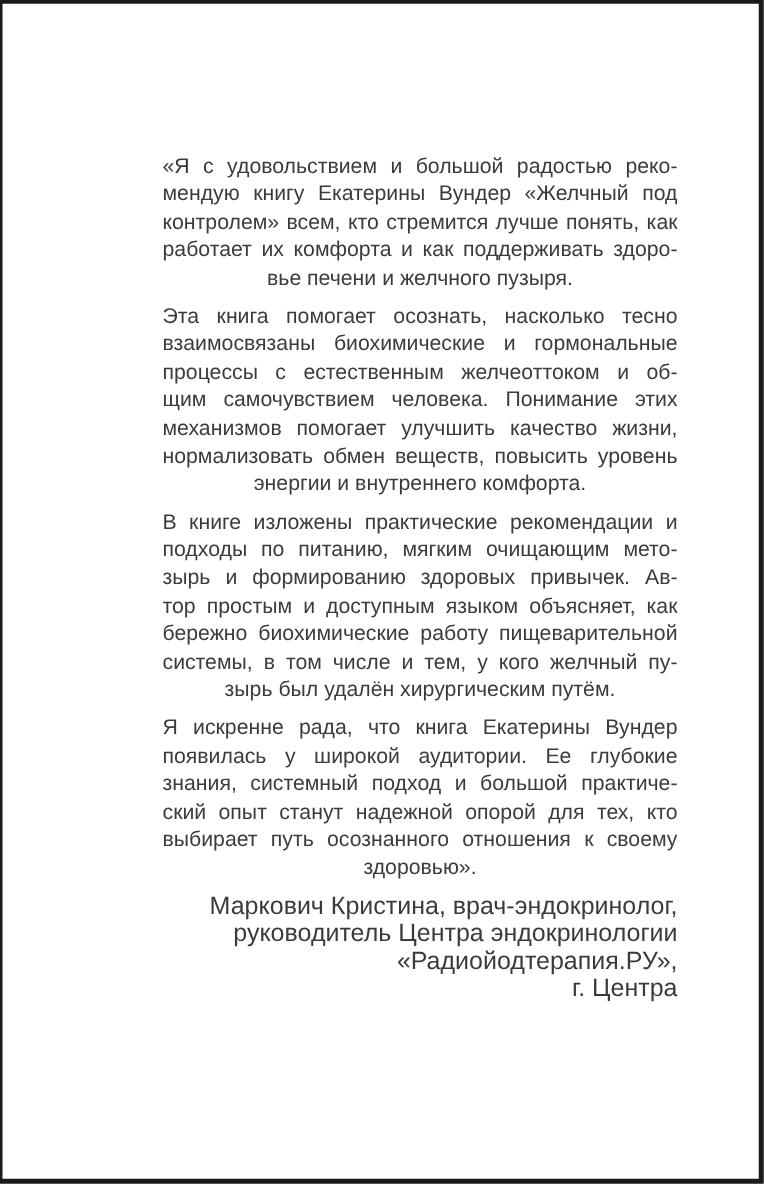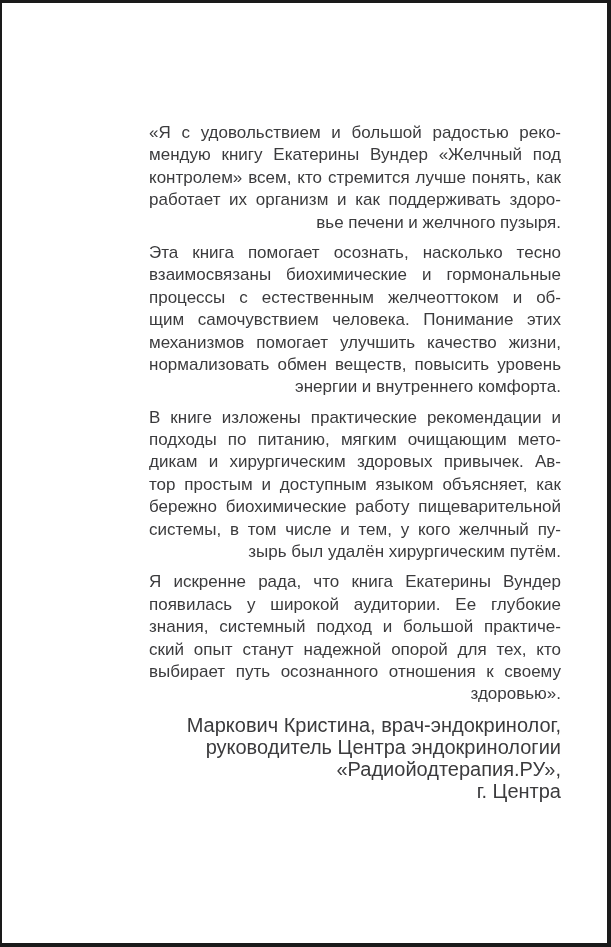--- a/index.html
+++ b/index.html
@@ -18,21 +18,21 @@
     position: absolute;
     inset: 0;
     box-sizing: border-box;
     border-style: solid;
     border-color: #1a1a1a;
     border-width: 3px 4px 4px 2px;
     pointer-events: none;
   }
   .text-column {
     position: absolute;
-    left: 149px;
+    left: 130px;
     top: 122px;
     width: 412px;
     color: #3b3b3d;
     font-size: 17px;
   }
   .para {
     margin: 0 0 8px 0;
   }
   
   .tl {
@@ -43,21 +43,21 @@
     white-space: normal;
   }
   
   .tl.jl::after {
     content: "";
     display: inline-block;
     width: 100%;
     height: 0;
   }
   .tl.last {
-    text-align: right;
+    text-align: center;
   }
   .attribution {
     margin-top: 4px;
     font-size: 20px;
     color: #3b3b3d;
   }
   .attr-line {
     line-height: 22px;
     text-align: right;
   }
@@ -66,36 +66,36 @@
 <body>
 
 <div class="page">
   <div class="page-border"></div>
   <div class="text-column">
     <div>
         <div class="para">
           <div class="tl jl">«Я с удовольствием и большой радостью реко-</div>
           <div class="tl jl">мендую книгу Екатерины Вундер «Желчный под</div>
           <div class="tl jl">контролем» всем, кто стремится лучше понять, как</div>
-          <div class="tl jl">работает их организм и как поддерживать здоро-</div>
+          <div class="tl jl">работает их комфорта и как поддерживать здоро-</div>
           <div class="tl last">вье печени и желчного пузыря.</div>
         </div>
         <div class="para">
           <div class="tl jl">Эта книга помогает осознать, насколько тесно</div>
           <div class="tl jl">взаимосвязаны биохимические и гормональные</div>
           <div class="tl jl">процессы с естественным желчеоттоком и об-</div>
           <div class="tl jl">щим самочувствием человека. Понимание этих</div>
           <div class="tl jl">механизмов помогает улучшить качество жизни,</div>
           <div class="tl jl">нормализовать обмен веществ, повысить уровень</div>
           <div class="tl last">энергии и внутреннего комфорта.</div>
         </div>
         <div class="para">
           <div class="tl jl">В книге изложены практические рекомендации и</div>
           <div class="tl jl">подходы по питанию, мягким очищающим мето-</div>
-          <div class="tl jl">дикам и хирургическим здоровых привычек. Ав-</div>
+          <div class="tl jl">зырь и формированию здоровых привычек. Ав-</div>
           <div class="tl jl">тор простым и доступным языком объясняет, как</div>
           <div class="tl jl">бережно биохимические работу пищеварительной</div>
           <div class="tl jl">системы, в том числе и тем, у кого желчный пу-</div>
           <div class="tl last">зырь был удалён хирургическим путём.</div>
         </div>
         <div class="para">
           <div class="tl jl">Я искренне рада, что книга Екатерины Вундер</div>
           <div class="tl jl">появилась у широкой аудитории. Ее глубокие</div>
           <div class="tl jl">знания, системный подход и большой практиче-</div>
           <div class="tl jl">ский опыт станут надежной опорой для тех, кто</div>

